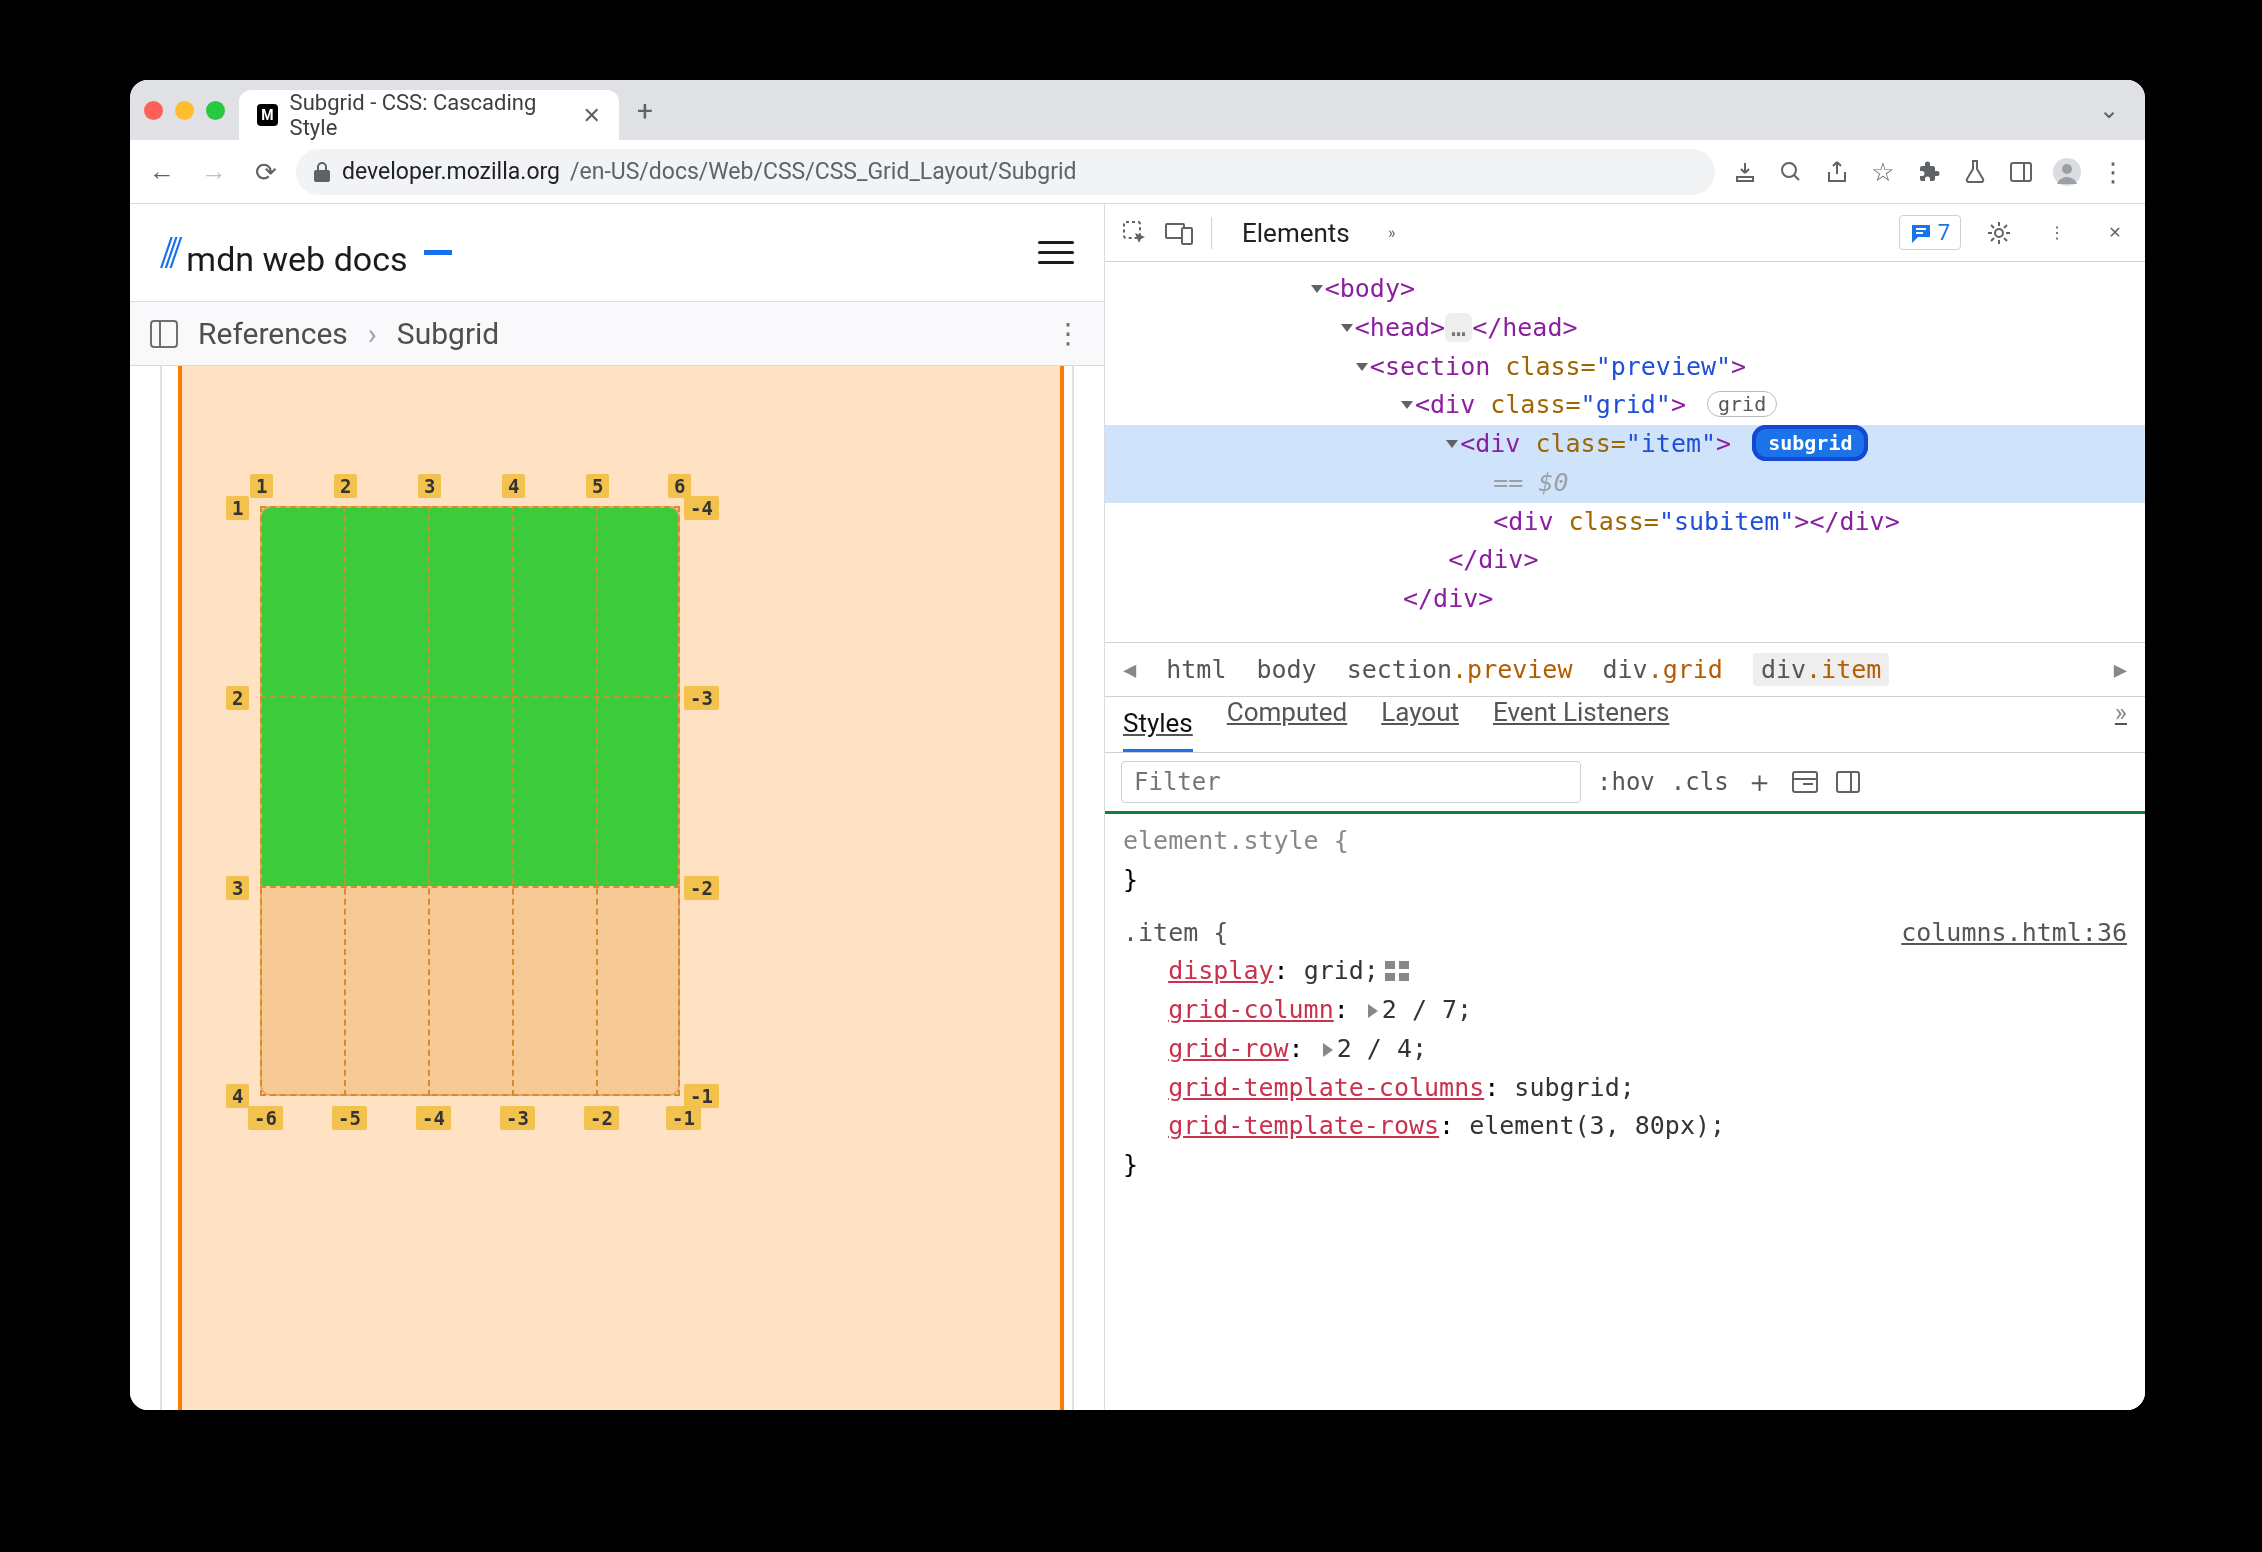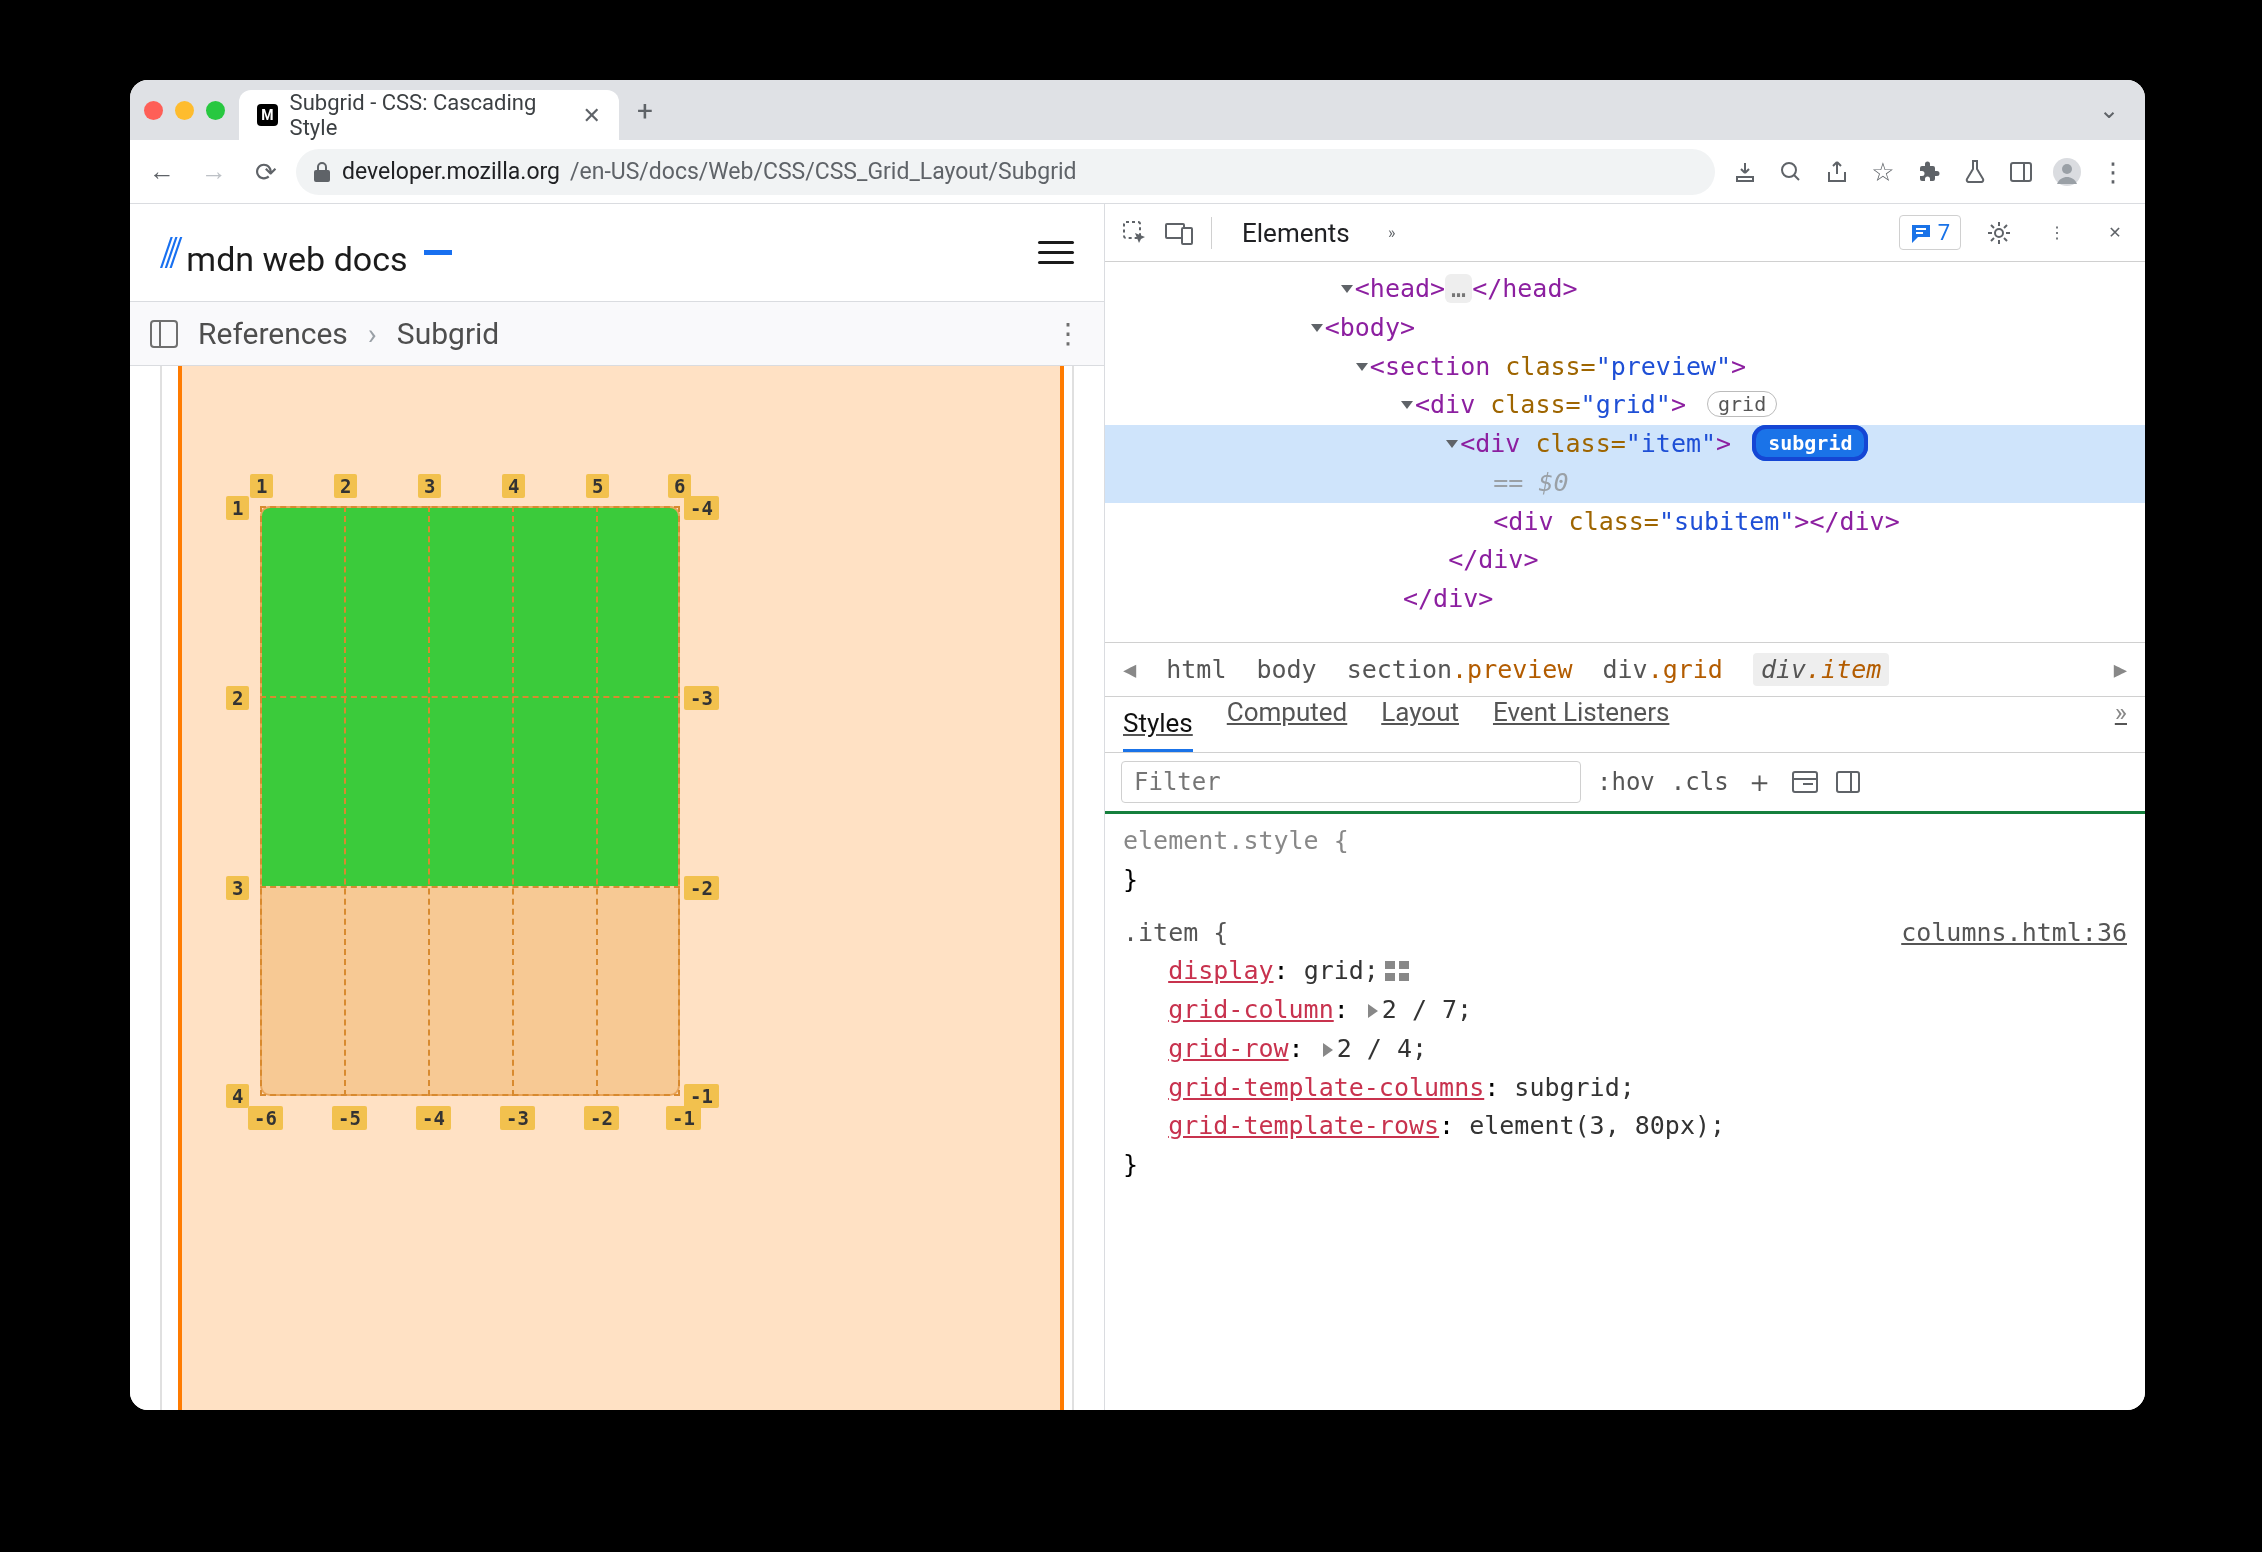--- a/index.html
+++ b/index.html
@@ -78,21 +78,21 @@
   .domtree .row{white-space:pre;padding:0 12px;}
   .domtree .sel{background:#cfe4fb;}
   .tkpunc{color:#8c1fa0;} .tkattr{color:#9e6500;} .tkstr{color:#1e4fd6;} .tkghost{color:#9aa0a6;font-style:italic;}
   .tri{display:inline-block;width:0;height:0;border-left:8px solid #5f6368;border-top:6px solid transparent;border-bottom:6px solid transparent;margin-right:4px;transform:rotate(90deg);vertical-align:2px;} 
   .badge{background:#fff;border:1px solid #bbb;border-radius:14px;padding:0 10px;font-size:20px;color:#555;margin-left:6px;vertical-align:2px;}
   .badge.sub{background:#1a73e8;color:#fff;border:4px solid #1546d4;border-radius:14px;padding:2px 12px;font-weight:600;}
   .dim{background:#eee;border-radius:6px;padding:0 6px;color:#777;}
   
   .pathbar{display:flex;align-items:center;gap:30px;padding:10px 18px;border-top:1px solid #d0d0d0;border-bottom:1px solid #d0d0d0;font-family:Menlo,monospace;font-size:25px;color:#555;}
   .pathbar .seg .cls{color:#b35c00;}
-  .pathbar .seg.active{background:#eee;padding:2px 8px;border-radius:4px;font-style:italic;}
+  .pathbar .seg.active{background:#eee;padding:2px 8px;border-radius:4px;}
   .pathbar .navarr{color:#888;font-size:22px;}
   
   .subtabs{display:flex;gap:34px;padding:0 18px;height:56px;align-items:flex-start;border-bottom:1px solid #d0d0d0;font-size:26px;color:#555;text-decoration:underline;}
   .subtabs .st.active{color:#111;border-bottom:3px solid #1a73e8;height:100%;display:flex;align-items:center;}
   .filterbar{display:flex;align-items:center;gap:16px;padding:8px 16px;border-bottom:3px solid #15803d;font-family:Menlo,monospace;font-size:24px;color:#666;}
   .filterbar input{flex:0 0 460px;height:42px;border:1px solid #d0d0d0;border-radius:4px;padding:0 12px;font-size:24px;font-family:inherit;}
   .filterbar .ctl{color:#555;}
   .stylespane{font-family:Menlo,Consolas,monospace;font-size:25px;line-height:1.55;padding:8px 18px;flex:1;overflow:auto;}
   .rulehdr{display:flex;justify-content:space-between;color:#555;}
   .rulehdr .src{color:#555;text-decoration:underline;}
@@ -286,22 +286,22 @@
                 <circle cx="13" cy="13" r="4"></circle>
                 <path d="M13 2v4M13 20v4M2 13h4M20 13h4M5 5l3 3M18 18l3 3M21 5l-3 3M8 18l-3 3"></path>
               </svg>
             </div>
           <div class="dt-ico">⋮</div>
           <div class="dt-ico">✕</div>
         </div>
       </div>
 
       <div class="domtree">
+        <div class="row">             <span class="tri"></span><span class="tkpunc">&lt;body&gt;</span></div>
         <div class="row">               <span class="tri"></span><span class="tkpunc">&lt;head&gt;</span><span class="dim">…</span><span class="tkpunc">&lt;/head&gt;</span></div>
-        <div class="row">             <span class="tri"></span><span class="tkpunc">&lt;body&gt;</span></div>
         <div class="row">                <span class="tri"></span><span class="tkpunc">&lt;section</span> <span class="tkattr">class=</span><span class="tkstr">"preview"</span><span class="tkpunc">&gt;</span></div>
         <div class="row">                   <span class="tri"></span><span class="tkpunc">&lt;div</span> <span class="tkattr">class=</span><span class="tkstr">"grid"</span><span class="tkpunc">&gt;</span> <span class="badge">grid</span></div>
         <div class="row sel">                      <span class="tri"></span><span class="tkpunc">&lt;div</span> <span class="tkattr">class=</span><span class="tkstr">"item"</span><span class="tkpunc">&gt;</span> <span class="badge sub">subgrid</span></div>
         <div class="row sel">                         <span class="tkghost">== $0</span></div>
         <div class="row">                         <span class="tkpunc">&lt;div</span> <span class="tkattr">class=</span><span class="tkstr">"subitem"</span><span class="tkpunc">&gt;&lt;/div&gt;</span></div>
         <div class="row">                      <span class="tkpunc">&lt;/div&gt;</span></div>
         <div class="row">                   <span class="tkpunc">&lt;/div&gt;</span></div>
       </div>
 
       <div class="pathbar">

